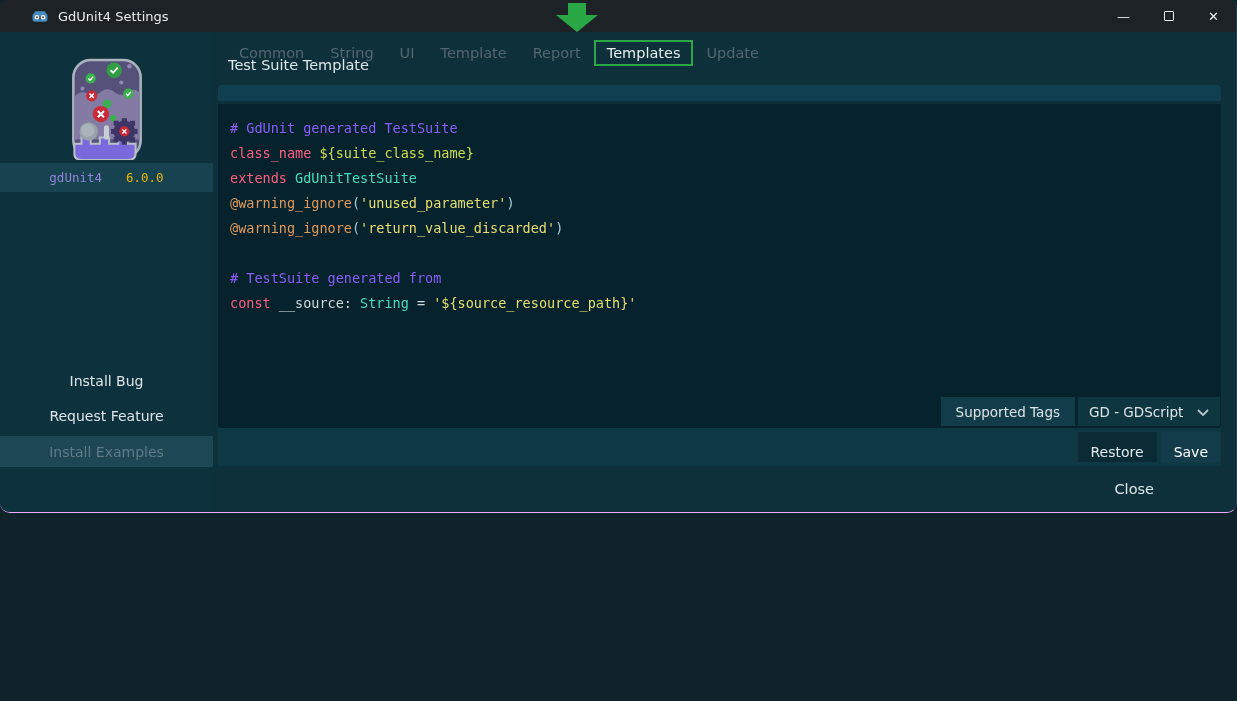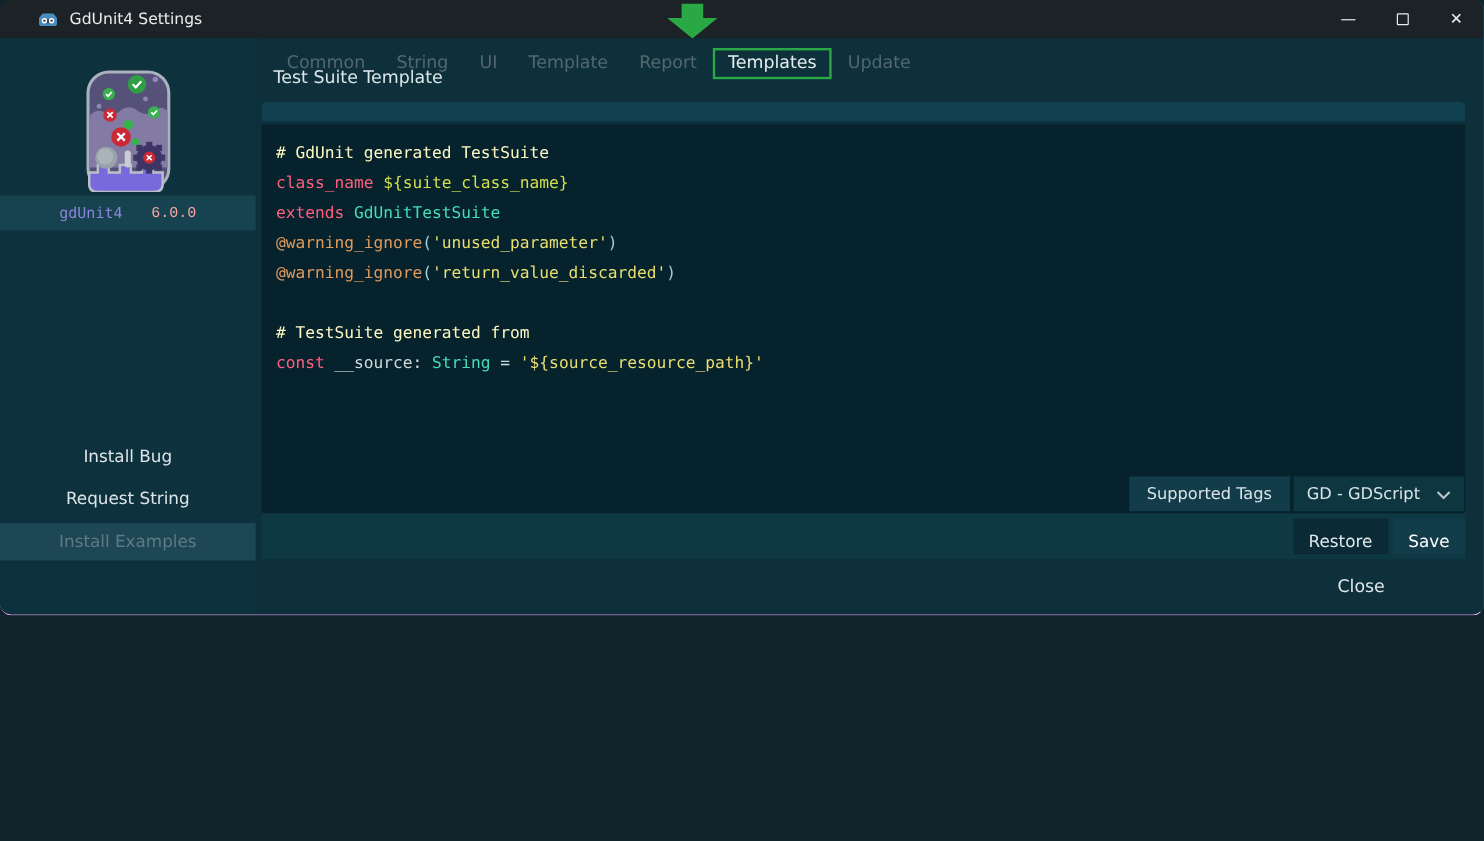--- a/index.html
+++ b/index.html
@@ -29,21 +29,21 @@
   .sidebar { position:relative; width:214px; background:#0e323d; flex:none; }
   .main { position:relative; flex:1; background:#0d303a; }
   
   .logo { position:absolute; top:26px; left:0; right:0; display:flex; justify-content:center; }
   .version-row {
     position:absolute; top:131px; left:0; right:1px; height:29px;
     background:#16434f; display:flex; align-items:center; justify-content:center;
     font-family:"DejaVu Sans Mono", monospace; font-size:12.5px; gap:24px;
   }
   .v-name { color:#8e85da; }
-  .v-num { color:#fca5a5;font-family:Liberation Mono, monospace; }
+  .v-num { color:#eab308; }
   .side-btn {
     position:absolute; left:0; right:1px; height:30px;
     display:flex; align-items:center; justify-content:center;
     color:#dde5e8; font-size:14px; cursor:default;
   }
   .side-btn.b0 { bottom:116px; }
   .side-btn.b1 { bottom:81px; }
   .side-btn.b2 { bottom:45px; height:31px; background:#1e4755; color:#5d7a85;text-align:center; }
   
   .tabbar { position:absolute; top:8px; left:12px; display:flex; align-items:center; z-index:1; }
@@ -57,21 +57,21 @@
   }
   .editor-header {
     position:absolute; top:0; left:0; right:0; height:19px;
     background:#10404f; border-radius:4px 4px 0 0; border-bottom:3px solid #0d303a;
   }
   .code {
     position:absolute; top:22px; left:0; right:0; bottom:34px;
     padding:9px 0 0 12px; font-family:"DejaVu Sans Mono", monospace;
     font-size:13.5px; line-height:25px; white-space:pre; overflow:hidden;
   }
-  .tok-cm{color:#fef9c3} .tok-kw{color:#ff5f7f} .tok-id{color:#d2de4e}
+  .tok-cm{color:#8b5cf6} .tok-kw{color:#ff5f7f} .tok-id{color:#d2de4e}
   .tok-cls{color:#45debb} .tok-ann{color:#e09a5c} .tok-str{color:#e8df6e}
   .tok-pn{color:#a5ced6} .tok-tx{color:#cfd8da}
   .editor-footer { position:absolute; right:1px; bottom:2px; display:flex; gap:3px; }
   .tags-btn {
     border:none; background:#123c4a; color:#dbe4e7; height:29px; padding:0 15px;
     font-family:inherit; font-size:13.5px; cursor:default;
   }
   .lang-select {
     background:#0e3641; color:#dbe4e7; height:29px; width:142px; padding:0 11px;
     display:flex; align-items:center; justify-content:space-between; font-size:13.5px; cursor:default;
@@ -165,21 +165,21 @@
               <path d="M-2 -2 l4 4 M2 -2 l-4 4" stroke="#fff" stroke-width="1.3"></path>
           </g>
         </svg>
       </div>
       <div class="version-row">
         <span class="v-name">gdUnit4</span>
         <span class="v-num">6.0.0</span>
       </div>
       <div id="side-buttons">
           <div class="side-btn b0">Install Bug</div>
-          <div class="side-btn b1">Request String</div>
+          <div class="side-btn b1">Request Feature</div>
           <div class="side-btn b2">Install Examples</div>
         </div>
     </div>
 
     <div class="main">
       <div class="tabbar" id="tabbar">
           <div class="tab">Common</div>
           <div class="tab">String</div>
           <div class="tab">UI</div>
           <div class="tab">Template</div>

